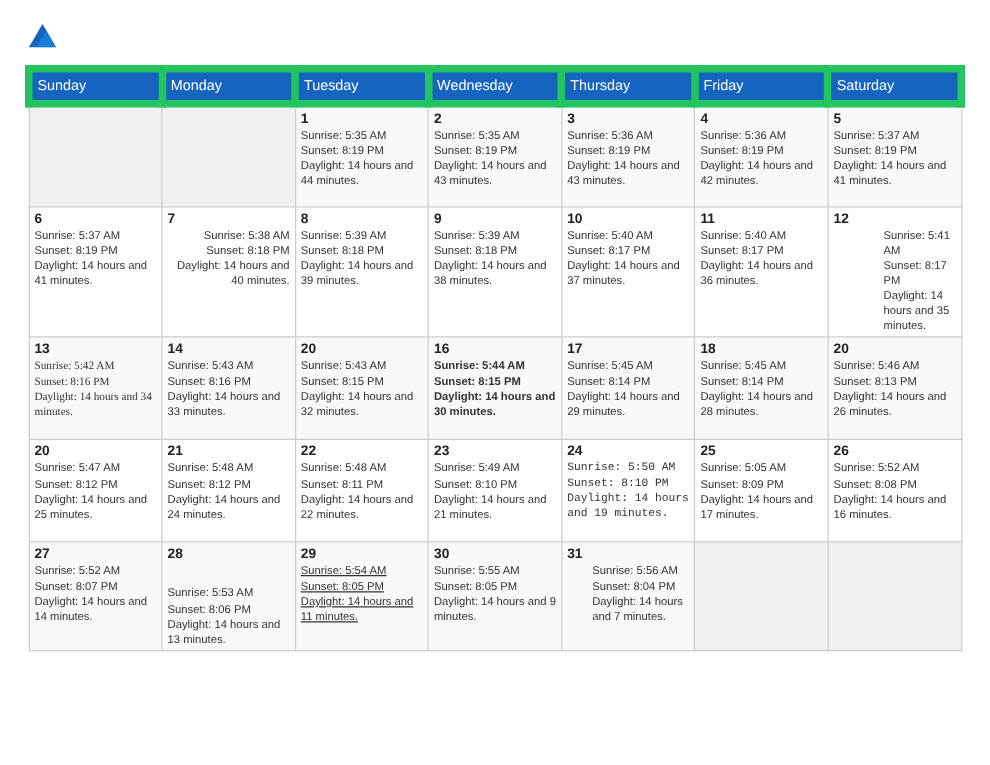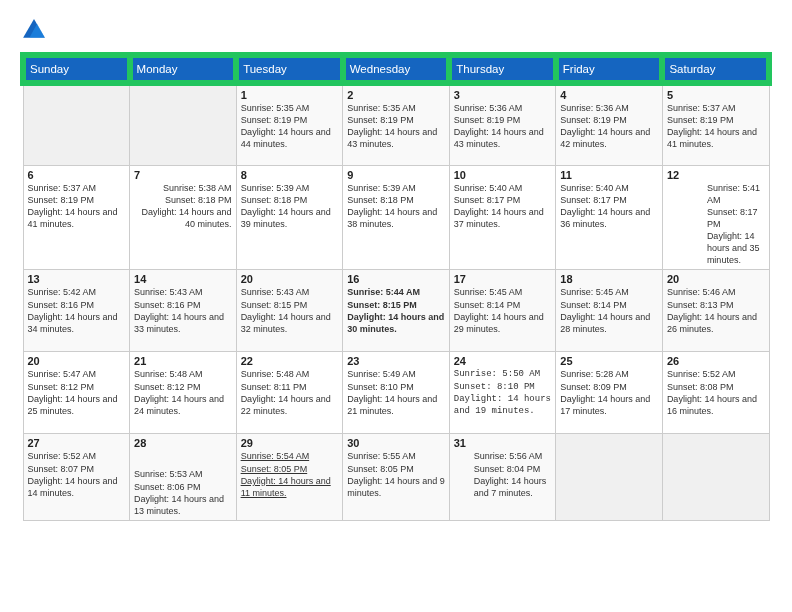--- a/index.html
+++ b/index.html
@@ -206,21 +206,21 @@
           <td>
             <span class="day-num">12</span>
             <div class="day-detail" style="white-space: pre-line; margin-left: 40px;">Sunrise: 5:41 AM
 Sunset: 8:17 PM
 Daylight: 14 hours and 35 minutes.</div>
           </td>
         </tr>
         <tr>
           <td>
             <span class="day-num">13</span>
-            <div class="day-detail" style="white-space: pre-line;">Sunrise: 5:42 AM
+            <div class="day-detail" style="white-space: pre-line; font-family: Liberation Serif, serif;">Sunrise: 5:42 AM
 Sunset: 8:16 PM
 Daylight: 14 hours and 34 minutes.</div>
           </td>
           <td>
             <span class="day-num">14</span>
             <div class="day-detail" style="white-space: pre-line;">Sunrise: 5:43 AM
 Sunset: 8:16 PM
 Daylight: 14 hours and 33 minutes.</div>
           </td>
           <td>
@@ -280,21 +280,21 @@
 Daylight: 14 hours and 21 minutes.</div>
           </td>
           <td>
             <span class="day-num">24</span>
             <div class="day-detail" style="white-space: pre-line; font-family: Liberation Mono, monospace;">Sunrise: 5:50 AM
 Sunset: 8:10 PM
 Daylight: 14 hours and 19 minutes.</div>
           </td>
           <td>
             <span class="day-num">25</span>
-            <div class="day-detail" style="white-space: pre-line;">Sunrise: 5:28 AM
+            <div class="day-detail" style="white-space: pre-line;">Sunrise: 5:05 AM
 Sunset: 8:09 PM
 Daylight: 14 hours and 17 minutes.</div>
           </td>
           <td>
             <span class="day-num">26</span>
             <div class="day-detail" style="white-space: pre-line;">Sunrise: 5:52 AM
 Sunset: 8:08 PM
 Daylight: 14 hours and 16 minutes.</div>
           </td>
         </tr>

